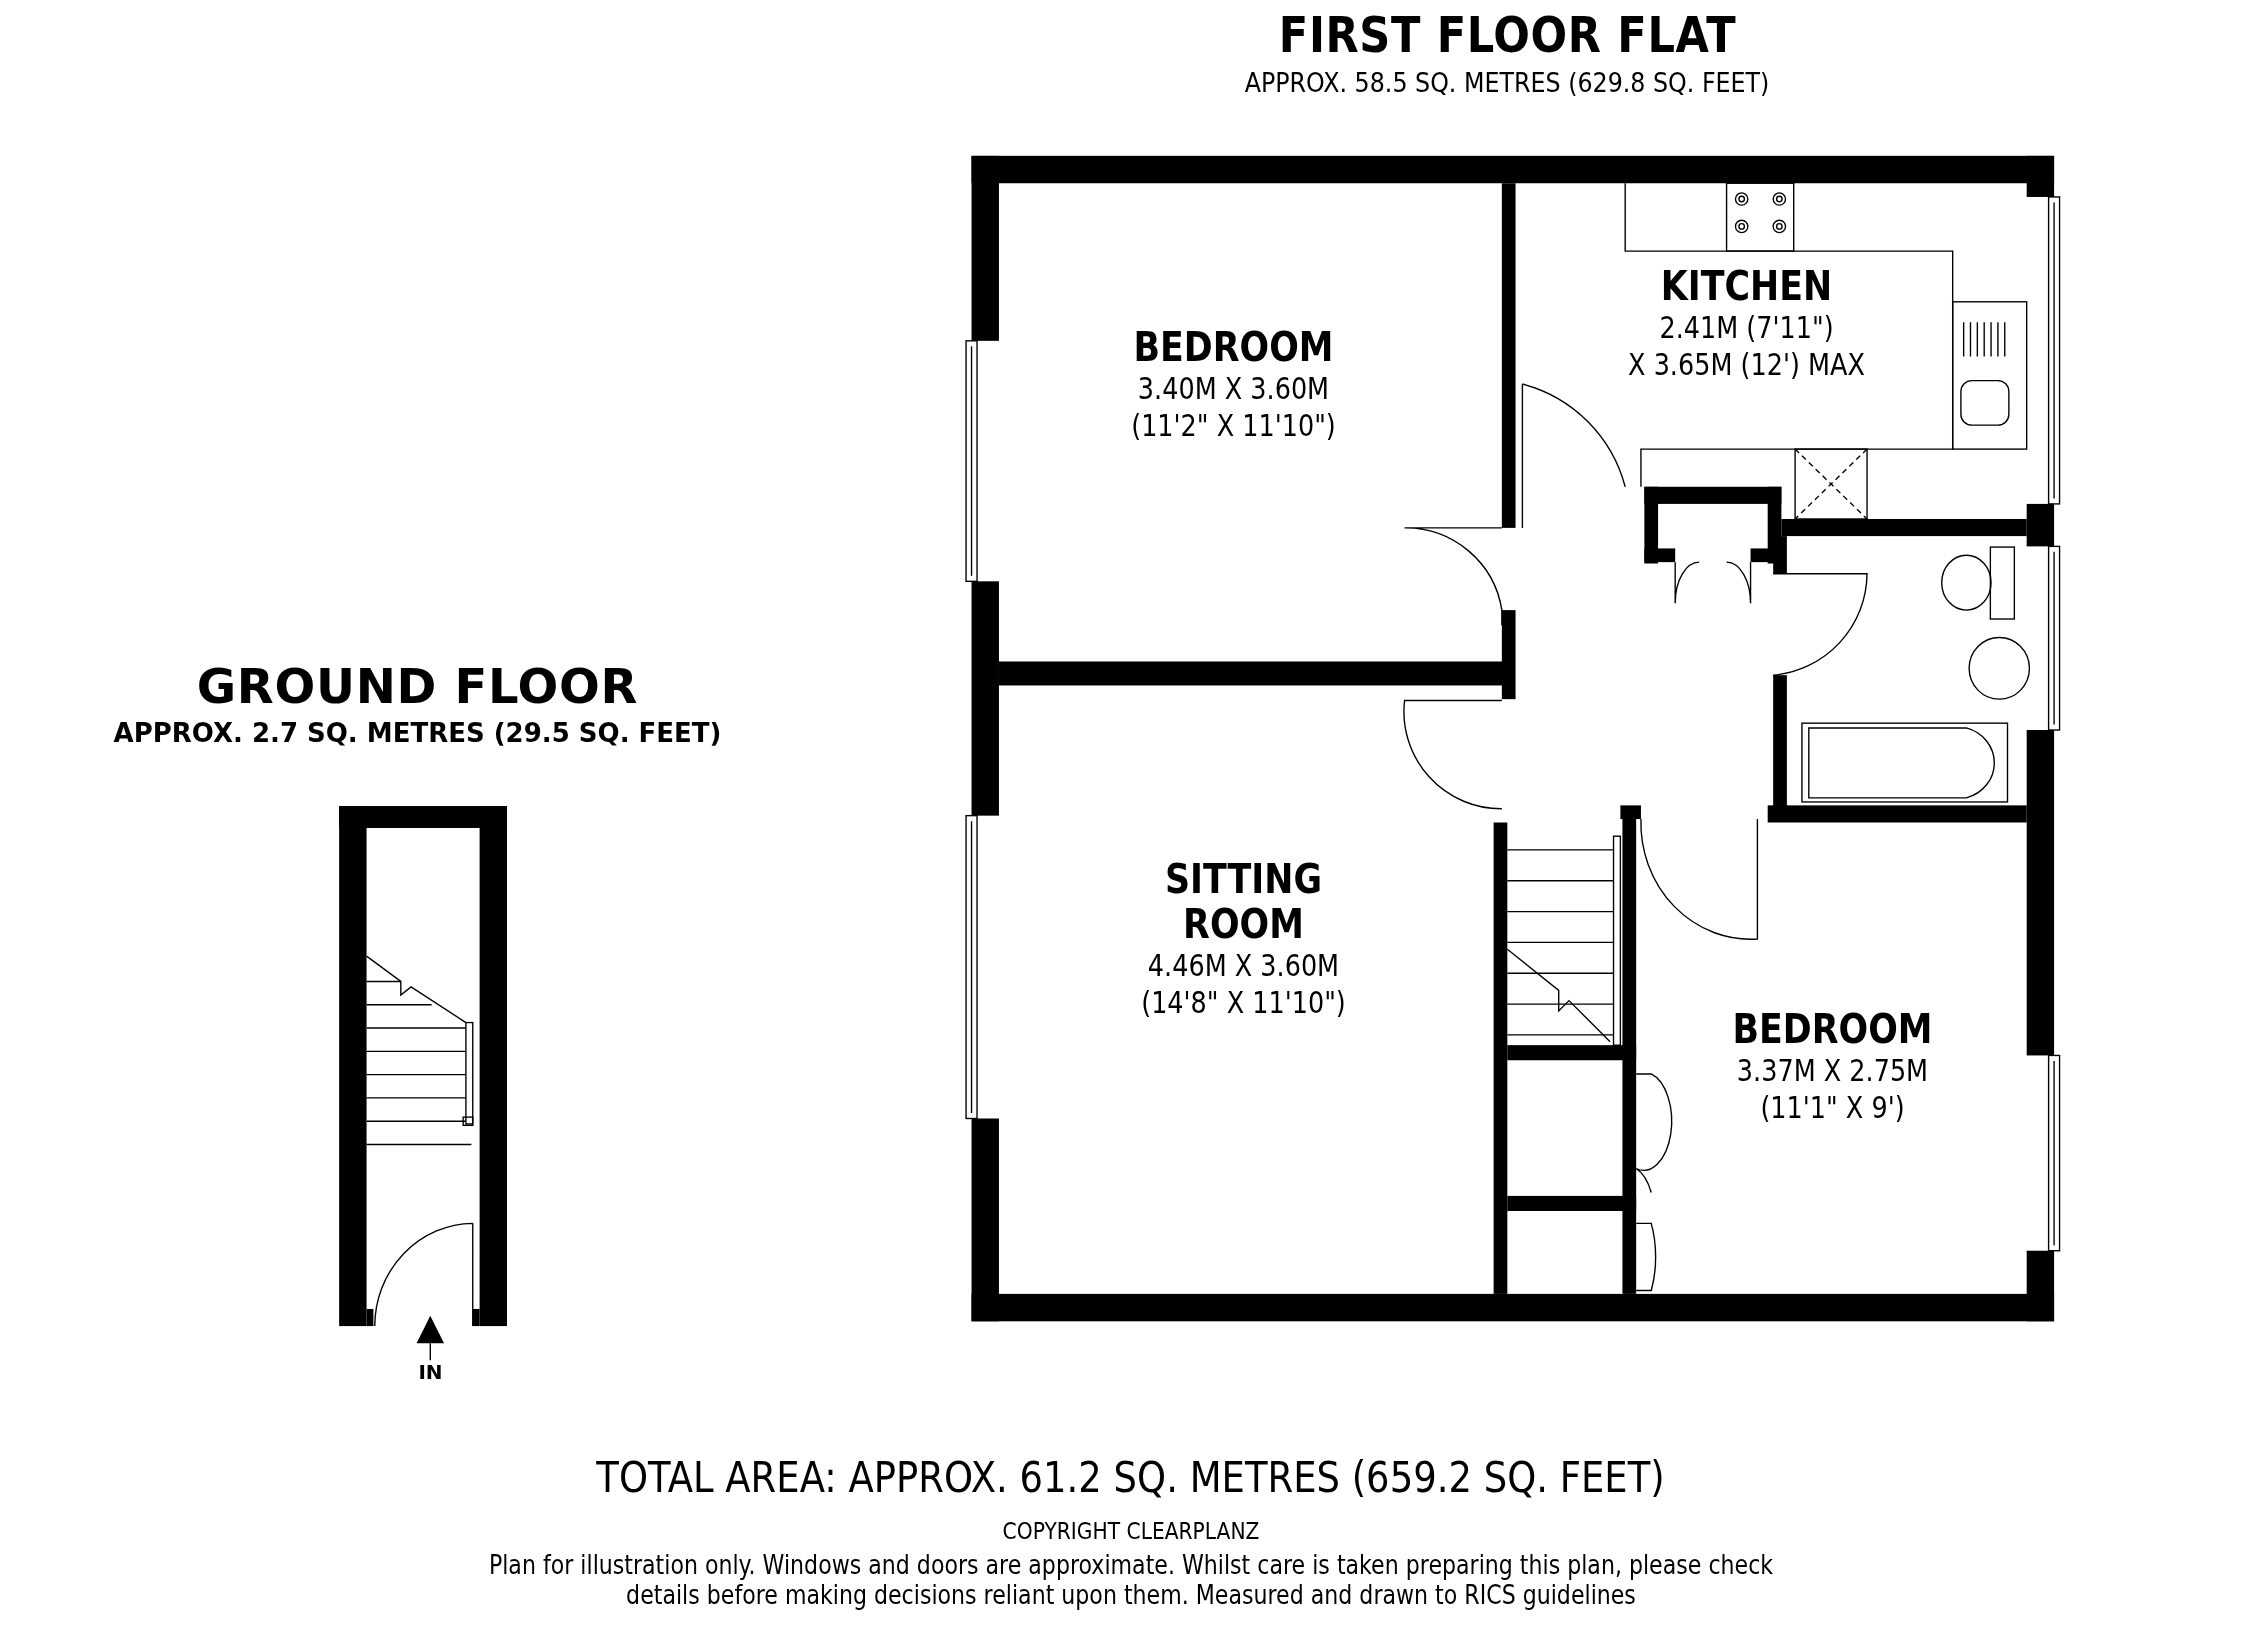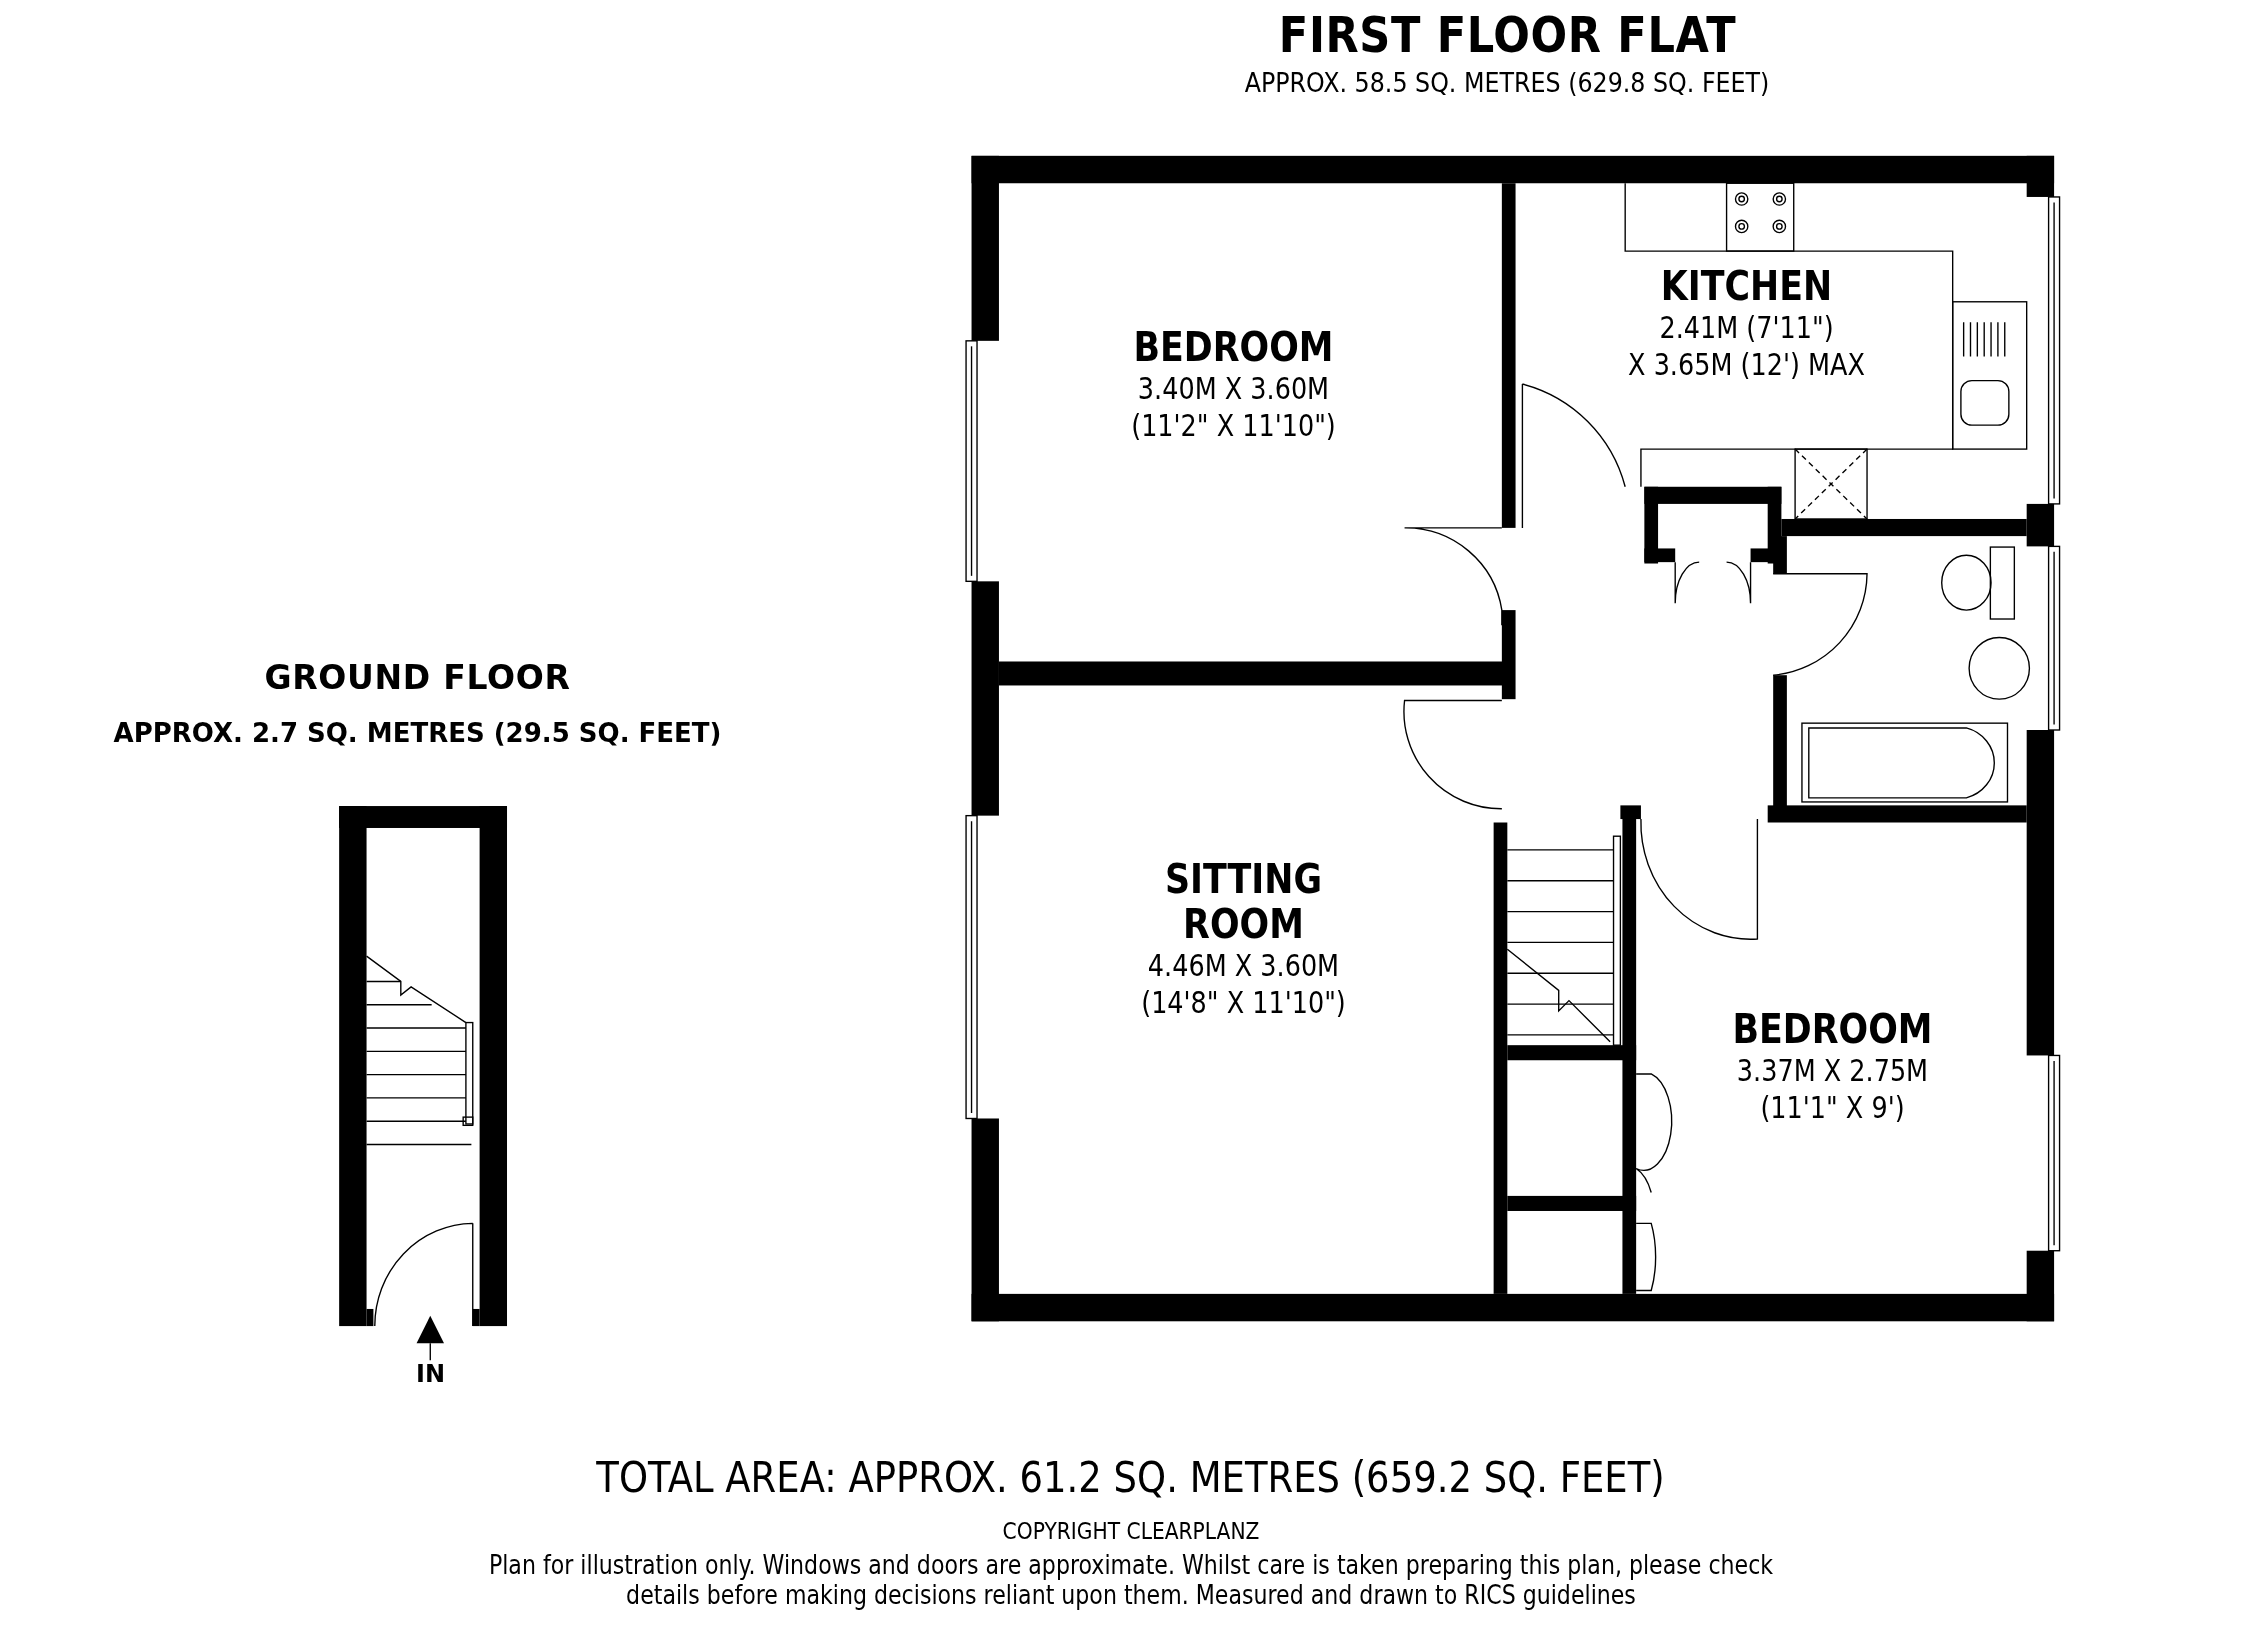--- a/index.html
+++ b/index.html
@@ -131,23 +131,23 @@
       </g>
       <path d="M690 1785 V1935 M690 1785 A145 150 0 0 0 547 1935"></path>
       <line x1="628" y1="1960" x2="628" y2="1985"></line>
     </g>
   </g>
 </svg>
 
 <div class="t title" style="left:1165px;top:6.9px;width:685px;">FIRST FLOOR FLAT</div>
 <div class="t sub" style="left:1096px;top:67px;width:822px;">APPROX. 58.5 SQ. METRES (629.8 SQ. FEET)</div>
 
-<div class="t title" style="left:75px;top:658px;width:685px;font-size:33px;transform:none;font-family:'DejaVu Sans',sans-serif;">GROUND FLOOR</div>
+<div class="t title" style="left:75px;top:658px;width:685px;font-size:48px;transform:none;font-family:'DejaVu Sans',sans-serif;">GROUND FLOOR</div>
 <div class="t sub" style="left:75px;top:718px;width:685px;transform:none;font-size:26px;font-weight:bold;">APPROX. 2.7 SQ. METRES (29.5 SQ. FEET)</div>
-<div class="t" style="left:396px;top:1360px;width:69px;font-weight:bold;font-size:24px;">IN</div>
+<div class="t" style="left:396px;top:1360px;width:69px;font-weight:bold;font-size:20px;">IN</div>
 
 <div class="t" style="left:1028px;top:325px;width:411px;">
   <div class="room-name">BEDROOM</div>
   <div class="room-dim">3.40M X 3.60M</div>
   <div class="room-dim">(11'2" X 11'10")</div>
 </div>
 
 <div class="t" style="left:1541px;top:264px;width:411px;">
   <div class="room-name">KITCHEN</div>
   <div class="room-dim">2.41M (7'11")</div>

